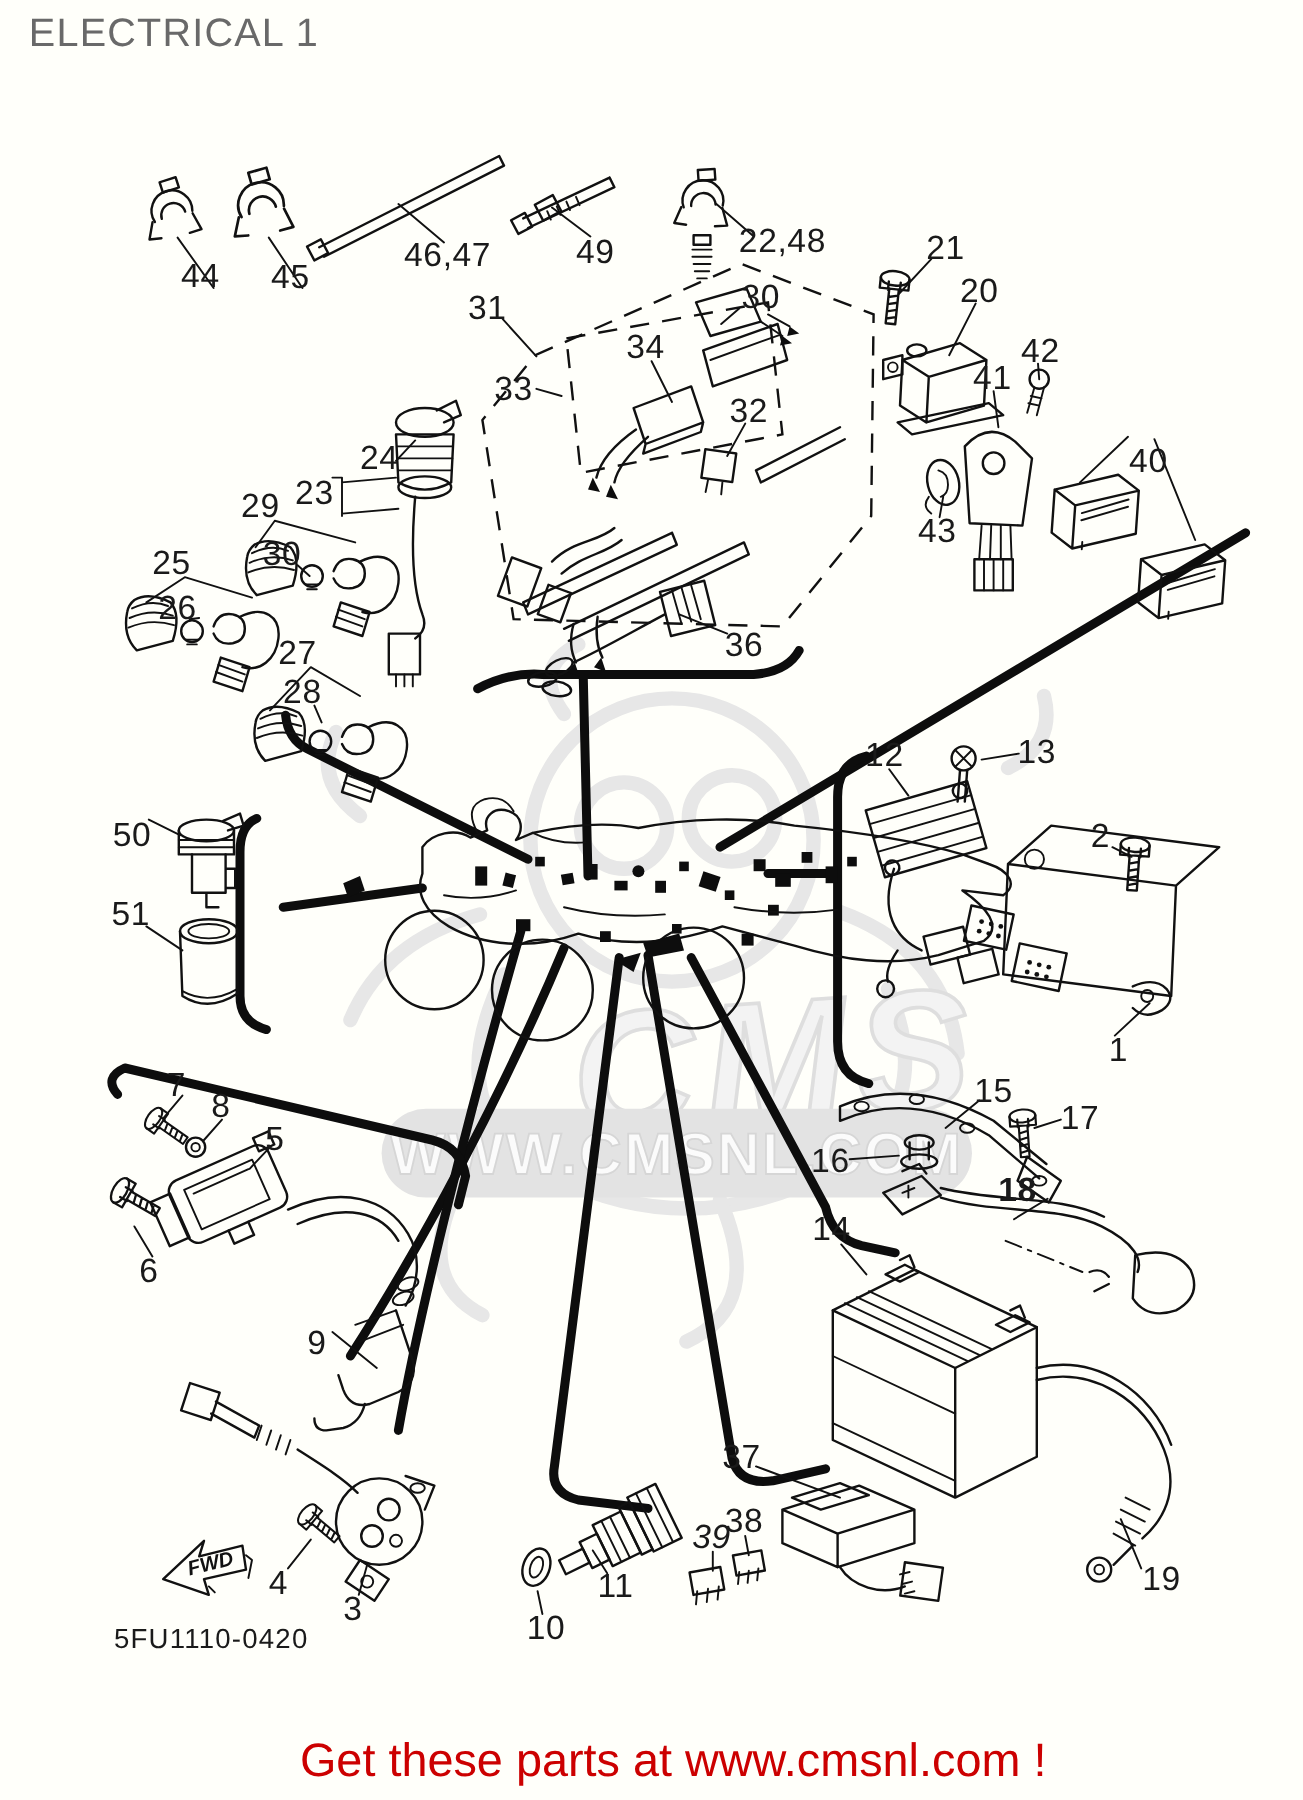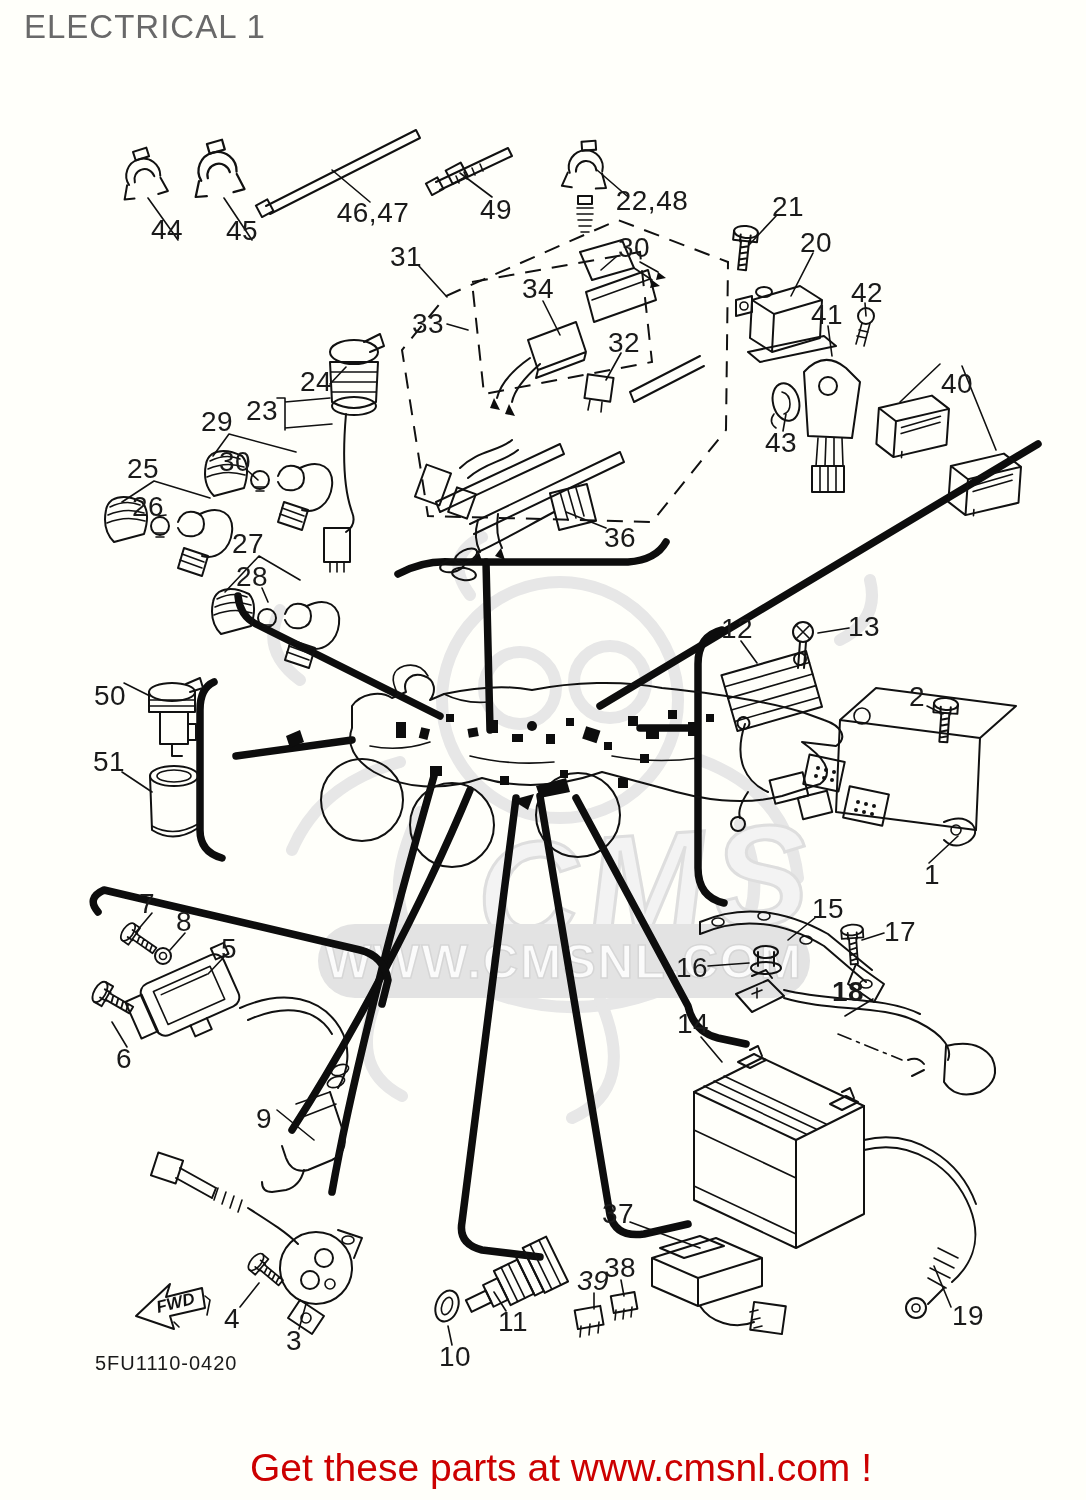--- a/index.html
+++ b/index.html
@@ -1,20 +1,20 @@
 <!DOCTYPE html>
 <html><head>
 <meta charset="utf-8">
 <style>
   html,body{margin:0;padding:0;background:#fffffa;}
   #screen{position:relative;width:1086px;height:1500px;background:#fffffa;overflow:hidden;
           font-family:"Liberation Sans", sans-serif;}
   #page-title{position:absolute;left:24px;top:8px;font-size:33px;letter-spacing:1px;
           color:#696969;white-space:nowrap;}
-  #diagram-code{position:absolute;left:95px;top:1352px;font-size:20px;color:#1a1a1a;
+  #diagram-code{position:absolute;left:95px;top:1352px;font-size:23px;color:#1a1a1a;
           letter-spacing:1px;white-space:nowrap;}
   #footer-banner{position:absolute;left:0;right:0;top:1446px;text-align:center;
           font-size:39px;color:#cc0000;white-space:nowrap;padding-left:36px;}
   .plabel{position:absolute;transform:translate(-50%,-50%);font-size:28px;color:#1a1a1a;
           white-space:nowrap;letter-spacing:.5px;line-height:1;}
   svg{position:absolute;left:0;top:0;}
   .thin{fill:none;stroke:#111;stroke-width:2;stroke-linejoin:round;stroke-linecap:round;}
   .thin15{fill:none;stroke:#111;stroke-width:1.6;stroke-linejoin:round;stroke-linecap:round;}
   .thick{fill:none;stroke:#0d0d0d;stroke-width:7.5;stroke-linecap:round;stroke-linejoin:round;}
   .dash{fill:none;stroke:#111;stroke-width:2;stroke-dasharray:16 11;}

